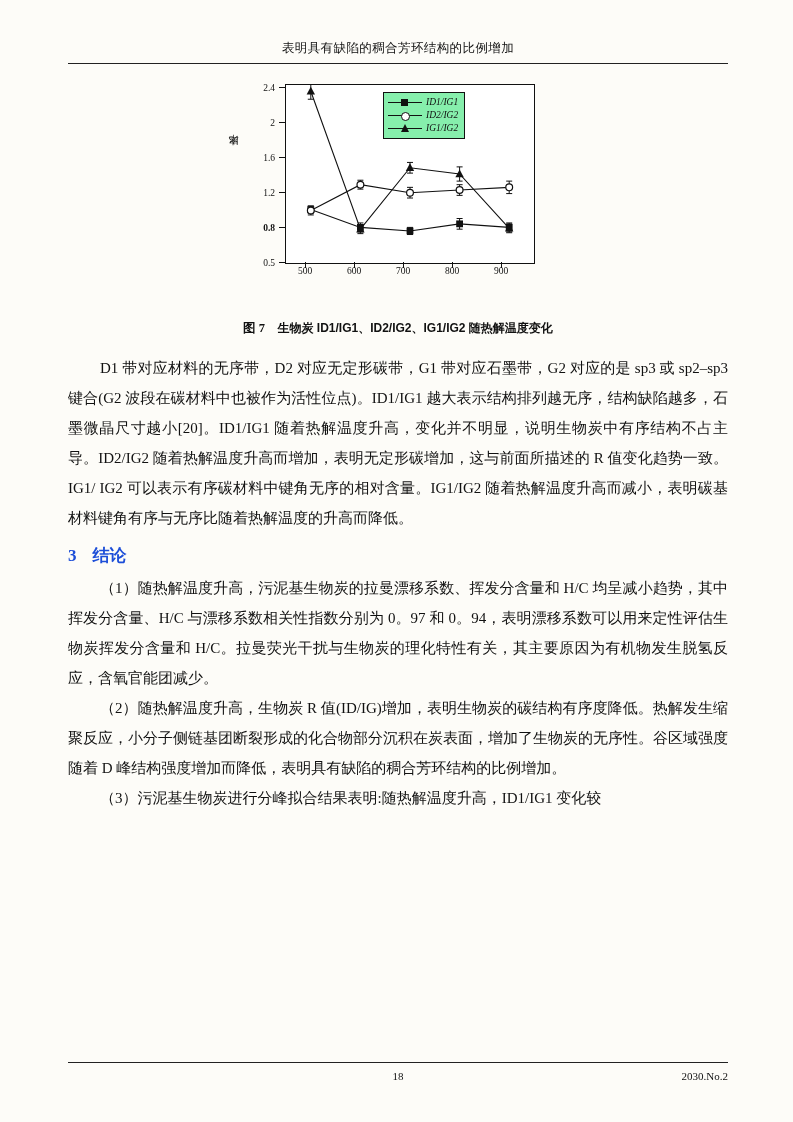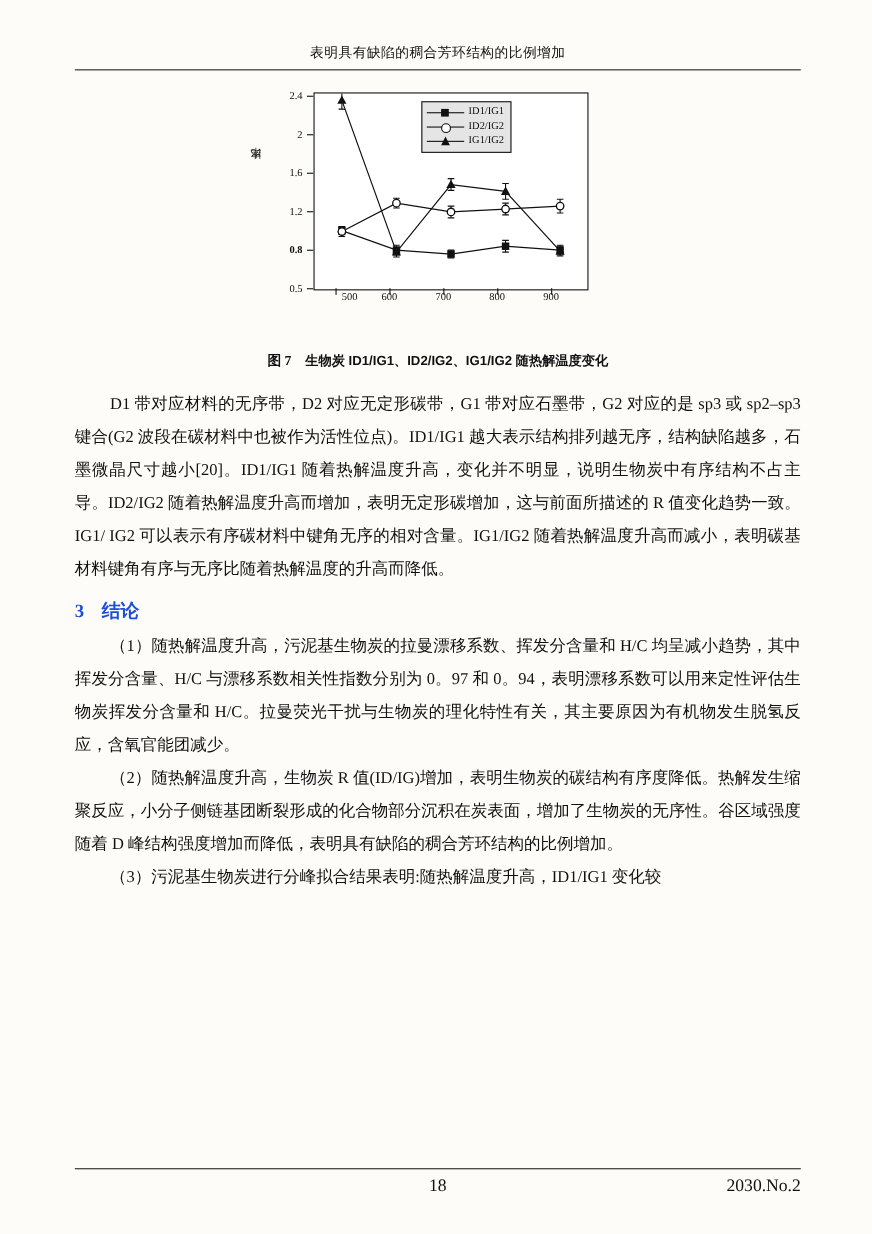--- a/index.html
+++ b/index.html
@@ -96,24 +96,25 @@
     position: absolute;
     top: 184px;
     height: 6px;
     border-left: 1px solid #111;
   }
   .legend {
     position: absolute;
     left: 150px;
     top: 14px;
     border: 1px solid #111;
-    background: #e5e5e5;
+    background: #86efac;
     padding: 3px 6px 3px 4px;
     font-size: 9.5px;
     line-height: 13px;
+    font-style: italic;
   }
   .legend-row {
     display: flex;
     align-items: center;
     white-space: nowrap;
   }
   .legend-symbol {
     width: 34px;
     height: 11px;
     position: relative;
@@ -185,21 +186,21 @@
     left: 68px;
     top: 1062px;
     width: 660px;
     border-bottom: 1.3px solid #222;
   }
   .footer {
     position: absolute;
     left: 68px;
     top: 1070px;
     width: 660px;
-    font-size: 16px;
+    font-size: 11px;
     display: flex;
     justify-content: center;
   }
   .footer .pagenum {
     position: absolute;
     left: 0;
     width: 660px;
     text-align: center;
   }
   .footer .issue {
@@ -301,21 +302,21 @@
               <polygon points="223.20000000000002,138.89 219.00000000000003,146.48999999999998 227.4,146.48999999999998" fill="#111"></polygon>
             </svg>
         </div>
 
         <div class="tick-mark-x" style="left:72px;"></div>
         <div class="tick-mark-x" style="left:121px;"></div>
         <div class="tick-mark-x" style="left:170px;"></div>
         <div class="tick-mark-x" style="left:219px;"></div>
         <div class="tick-mark-x" style="left:268px;"></div>
 
-        <div class="xtick" style="left:52px;text-align:right;">500</div>
+        <div class="xtick" style="left:52px;">500</div>
         <div class="xtick" style="left:101px;">600</div>
         <div class="xtick" style="left:150px;">700</div>
         <div class="xtick" style="left:199px;">800</div>
         <div class="xtick" style="left:248px;">900</div>
 
 
         <div class="legend">
           <div class="legend-row">
             <span class="legend-symbol">
               <span class="legend-line"></span>

